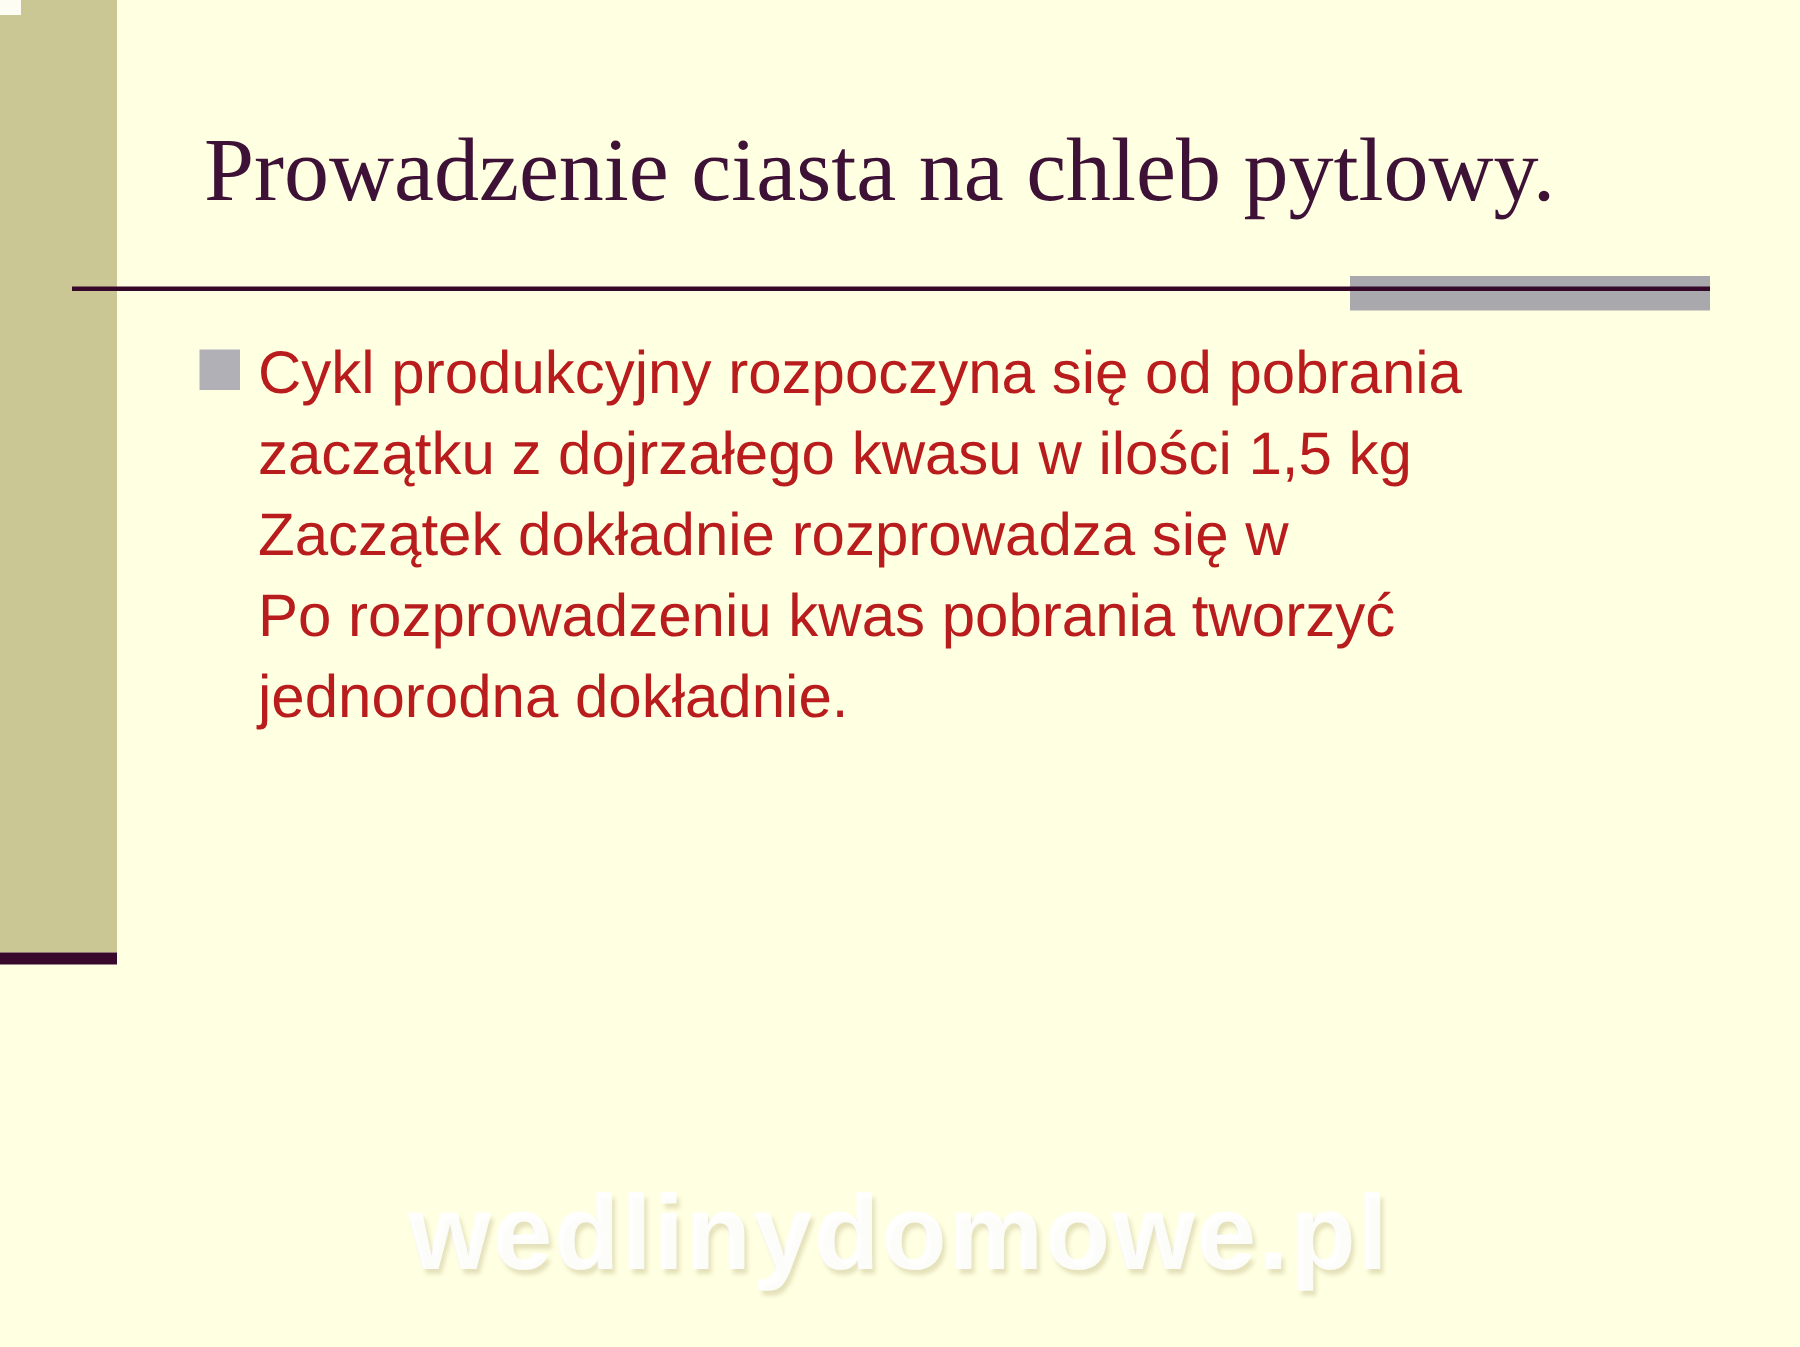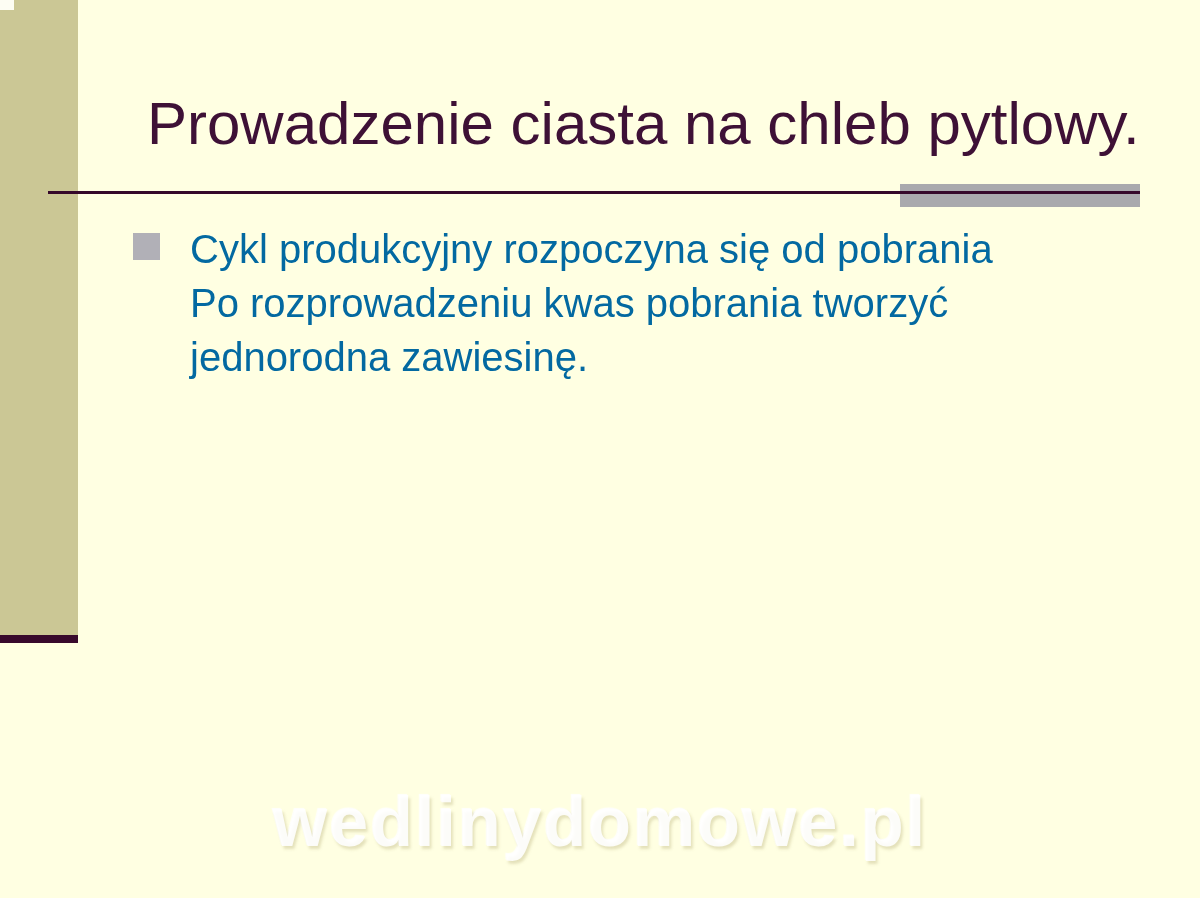--- a/index.html
+++ b/index.html
@@ -26,22 +26,22 @@
   .sidebar-footer {
     position: absolute; left: 0; top: 635px;
     width: 78px; height: 8px;
     background: #38092C;
   }
 
   
   .title {
     position: absolute; left: 131px; top: 72px;
     width: 1020px;
-    margin: 16px;
-    font-family: Liberation Sans, sans-serif;
+    margin: 5px;
+    font-family: Liberation Serif, serif;
     font-weight: 400;
     font-size: 60px;
     line-height: 72px;
     color: #3E1136;
     white-space: nowrap;
   }
 
   
   .accent-gray {
     position: absolute; left: 900px; top: 184px;
@@ -56,24 +56,24 @@
     z-index: 2;
   }
 
   
   .bullet-square {
     position: absolute; left: 133px; top: 233px;
     width: 27px; height: 27px;
     background: #B1B0B7;
   }
   .body-text {
-    position: absolute; left: 190px; top: 222px;
+    position: absolute; left: 172px; top: 222px;
     font-size: 40px;
     line-height: 54px;
-    color: #0369a1;
+    color: #b91c1c;
     letter-spacing: 0px;
   }
   .body-text .line { white-space: nowrap; }
   .sup {
     font-size: 26px;
     line-height: 0;
     position: relative;
     top: -15px;
     vertical-align: baseline;
   }
@@ -102,19 +102,21 @@
 
   <h1 class="title">Prowadzenie ciasta na chleb pytlowy.</h1>
 
   <div class="accent-gray"></div>
   <div class="rule"></div>
 
   <div class="bullet-square"></div>
 
   <div class="body-text">
     <div class="line">Cykl produkcyjny rozpoczyna się od pobrania</div>
+    <div class="line">zaczątku z dojrzałego kwasu w ilości 1,5 kg</div>
+    <div class="line">Zaczątek dokładnie rozprowadza się w</div>
     <div class="line">Po rozprowadzeniu kwas pobrania tworzyć</div>
-    <div class="line">jednorodna zawiesinę.</div>
+    <div class="line">jednorodna dokładnie.</div>
   </div>
 
   <div class="watermark">wedlinydomowe.pl</div>
 
 </div>
 
 </body></html>

